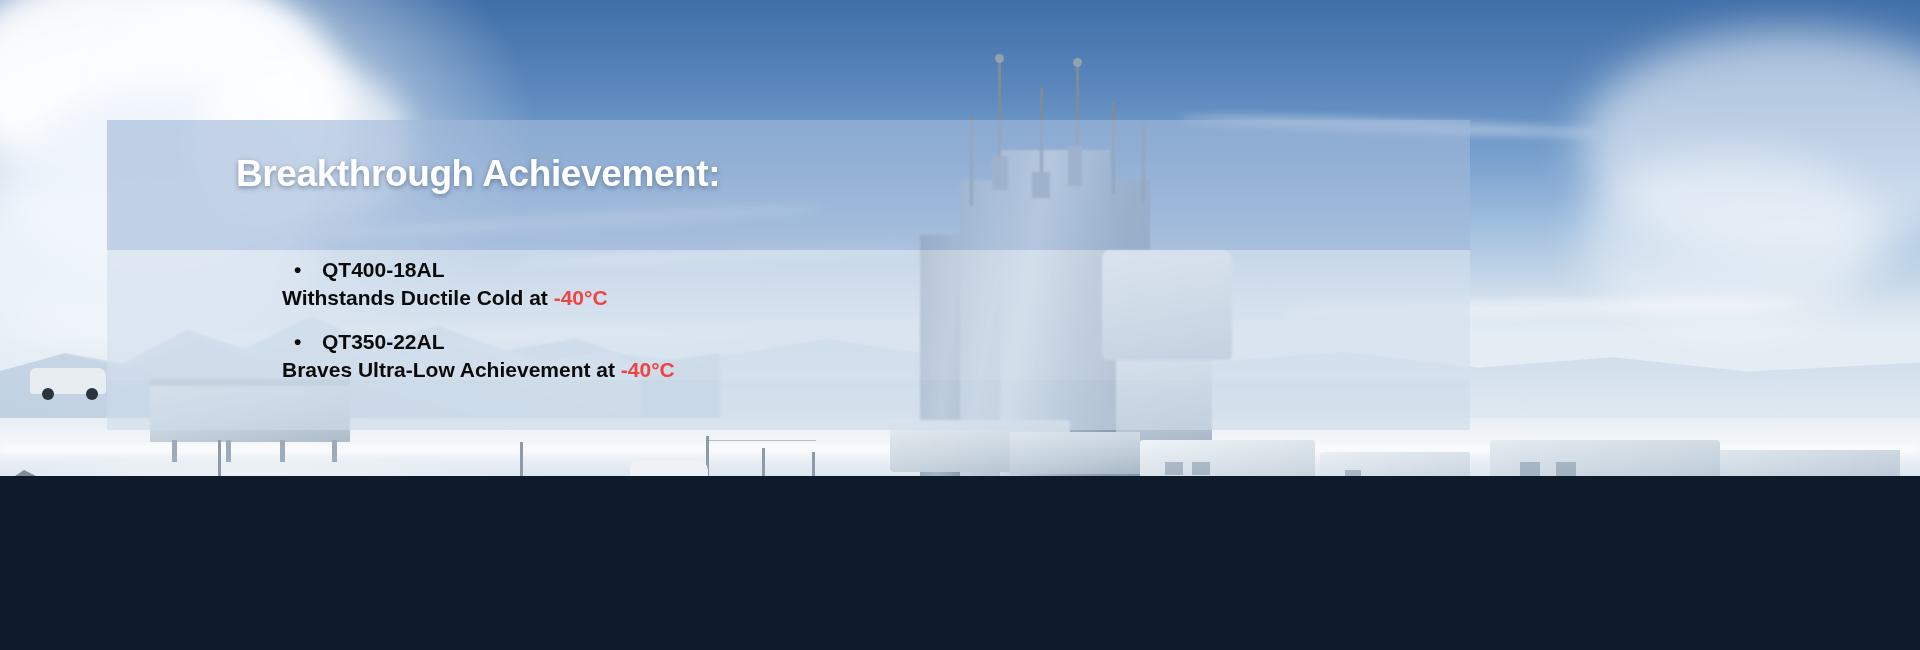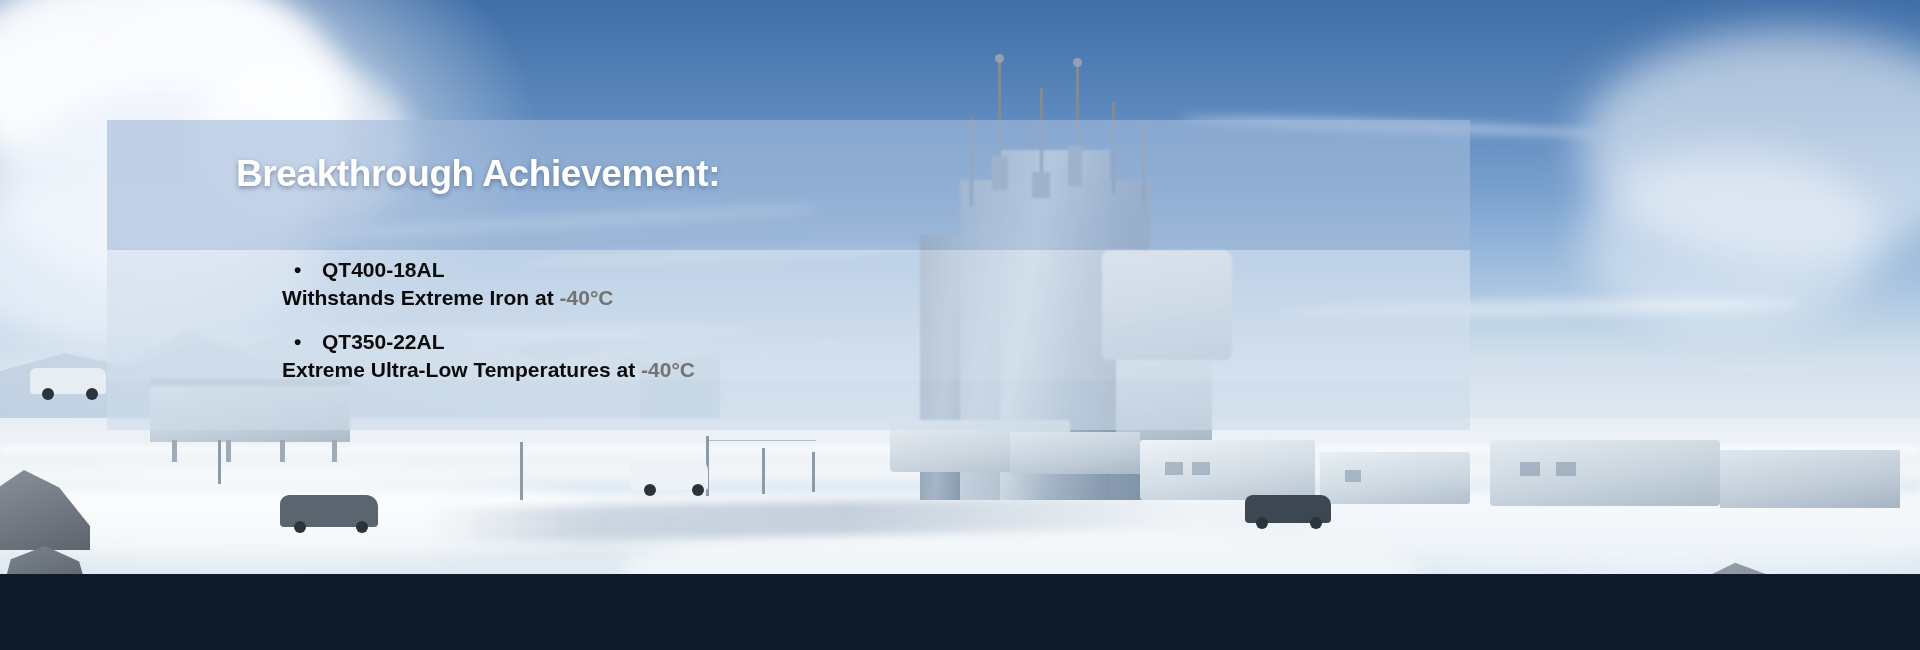--- a/index.html
+++ b/index.html
@@ -1,19 +1,19 @@
 <!DOCTYPE html>
 <html><head>
 <meta charset="utf-8">
 <style>
   * { margin:0; padding:0; box-sizing:border-box; }
   html,body { width:1920px; height:650px; overflow:hidden; }
   body { font-family:"Liberation Sans", sans-serif; background:#0d1b2a; }
 
-  #banner { position:relative; width:1920px; height:574px; overflow:hidden; }
+  #banner { position:relative; width:1920px; height:476px; overflow:hidden; }
 
   
   .sky {
     position:absolute; inset:0;
     background:
       linear-gradient(180deg,
         #3f6ea8 0%, #4b79b0 8%, #5d89bd 20%, #7ba2cf 34%,
         #9dbcdd 46%, #bdd2e6 56%, #d6e2ee 64%, #e4edf4 70%);
   }
   .sky-left-haze {
@@ -206,21 +206,21 @@
   }
   .bullet-dot {
     display:inline-block; width:34px; font-size:21px; line-height:1;
     color:#0b0b0b; text-align:left; padding-left:6px;
   }
   .bullet-code { font-size:21px; font-weight:bold; color:#0b0b0b; }
   .bullet-desc {
     font-size:21px; font-weight:bold; color:#0b0b0b;
     margin-top:4px; white-space:nowrap;
   }
-  .temp { color:#737373; font-weight:bold; }
+  .temp { color:#ef4444; font-weight:bold; }
 </style>
 </head>
 <body>
 
 <div id="banner">
 
   <div class="sky"></div>
   <div class="sky-left-haze"></div>
   <div class="cloud c1"></div>
   <div class="cloud c2"></div>
@@ -323,29 +323,29 @@
   </div>
 
   <div class="bullets">
 
     <div class="bullet-group">
       <div class="bullet-row">
         <span class="bullet-dot">•</span>
         <span class="bullet-code">QT400-18AL</span>
       </div>
       <div class="bullet-desc">
-        <span>Withstands Extreme Iron at </span><span class="temp">-40°C</span>
+        <span>Withstands Ductile Cold at </span><span class="temp">-40°C</span>
       </div>
     </div>
 
     <div class="bullet-group">
       <div class="bullet-row">
         <span class="bullet-dot">•</span>
         <span class="bullet-code">QT350-22AL</span>
       </div>
       <div class="bullet-desc">
-        <span>Extreme Ultra-Low Temperatures at </span><span class="temp">-40°C</span>
+        <span>Braves Ultra-Low Achievement at </span><span class="temp">-40°C</span>
       </div>
     </div>
 
   </div>
 
 </div>
 
 </body></html>

